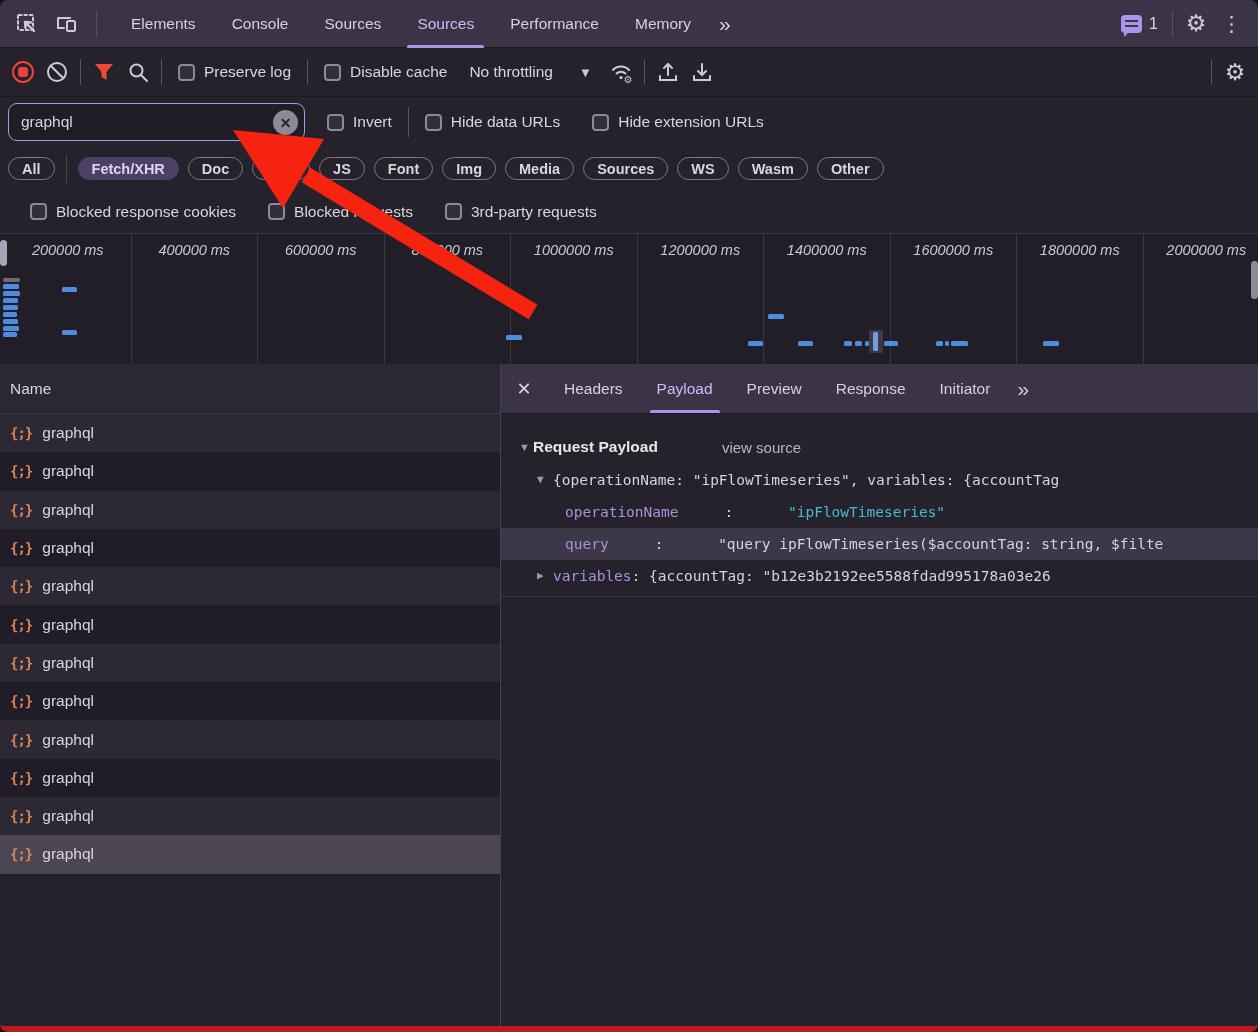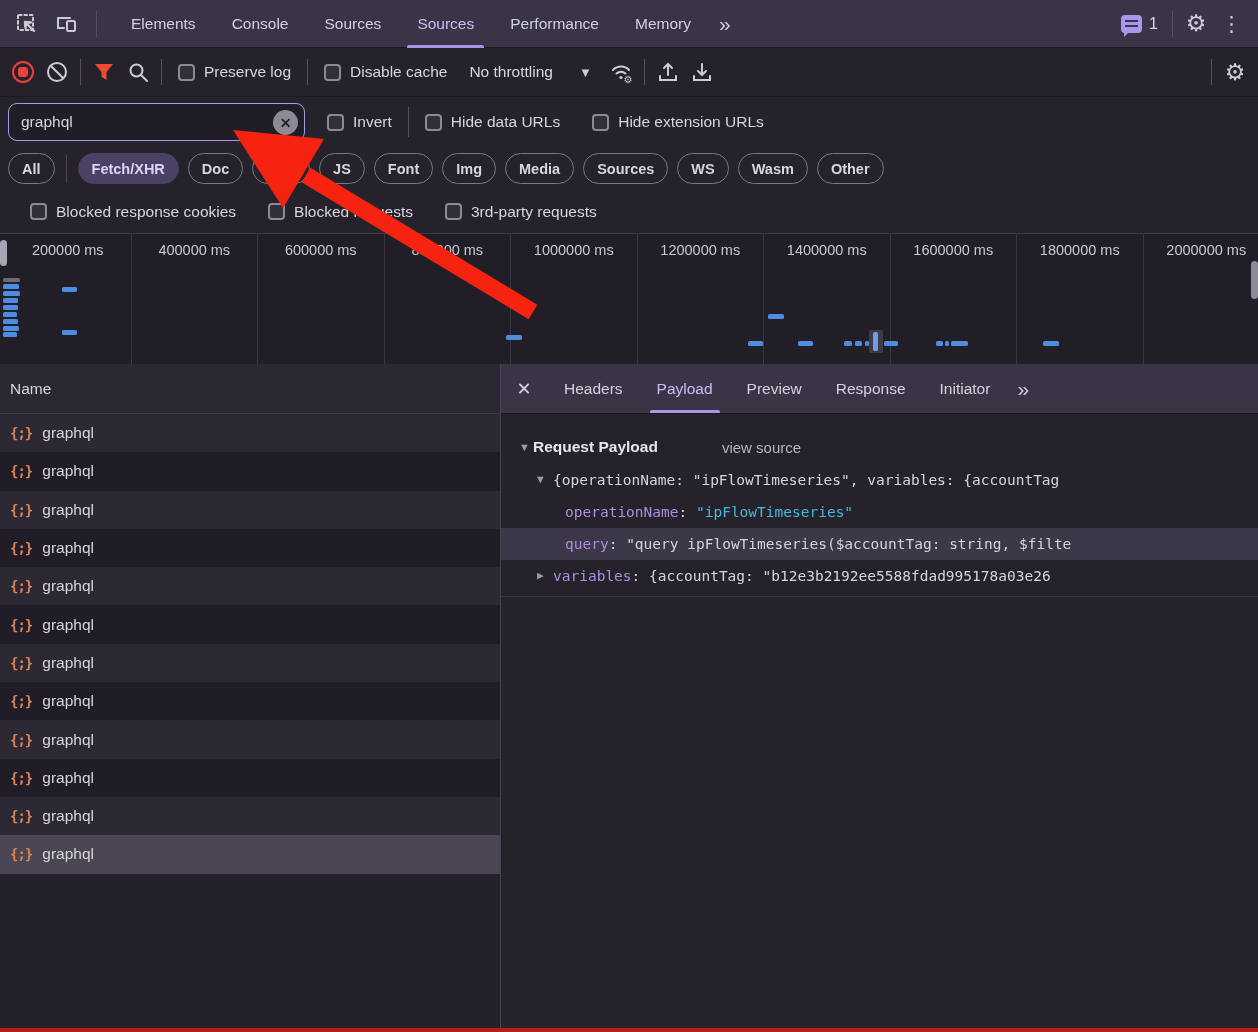--- a/index.html
+++ b/index.html
@@ -1,20 +1,20 @@
 <!DOCTYPE html>
 <html><head>
 <meta charset="utf-8">
 <style>
   * { margin:0; padding:0; box-sizing:border-box; }
   html,body { background:#151218; }
   #app {
     position:relative; width:1258px; height:1032px; overflow:hidden;
     background:#26222c; font-family:"Liberation Sans", sans-serif;
-    color:#d9d5de; border-bottom:4px solid #b91c1c;
+    color:#d9d5de; border-bottom:6px solid #b91c1c;border-radius:8px;
   }
   .row-abs { position:absolute; left:0; right:0; }
 
   
   #tabbar { top:0; height:48px; background:#3b3447; display:flex; align-items:center; border-bottom:1px solid #1b1820; }
   .tb-icons { display:flex; align-items:center; gap:6px; padding:0 10px; }
   .icon-btn { width:34px; height:34px; display:flex; align-items:center; justify-content:center; border-radius:6px; }
   .vdiv { width:1px; height:26px; background:#57515f; margin:0 6px; }
   #top-tabs { display:flex; height:48px; align-items:stretch; }
   .tab { padding:0 18px; display:flex; align-items:center; font-size:15.5px; color:#d6d2dc; position:relative; cursor:default; }
@@ -40,30 +40,30 @@
   #nettoolbar .spacer { flex:1; }
 
   
   #filterrow { top:97px; height:50px; display:flex; align-items:center; background:#26222c; padding-left:8px; }
   #filter-input { position:relative; width:297px; height:38px; border:1.5px solid #a99ae8; border-radius:9px; background:#211d26; display:flex; align-items:center; padding:0 38px 0 12px; font-size:15.5px; color:#d9d5de; }
   .clear-x { position:absolute; right:6px; top:6px; width:25px; height:25px; border-radius:50%; background:#8d8a95; color:#26222c; display:flex; align-items:center; justify-content:center; font-size:14px; font-weight:bold; }
   #filterrow .vdiv { height:30px; }
 
   
   #chiprow { top:147px; height:43px; display:flex; align-items:center; gap:9px; background:#26222c; padding-left:8px; }
-  .chip { height:31px; padding:0 13px; display:flex; align-items:center; border:1.5px solid #7c7784; border-radius:16px; font-size:14.5px; font-weight:600; color:#d9d5de; }
+  .chip { height:23px; padding:0 13px; display:flex; align-items:center; border:1.5px solid #7c7784; border-radius:16px; font-size:14.5px; font-weight:600; color:#d9d5de; }
   .chip.sel { background:#4a4164; border-color:#4a4164; color:#ded2fb; }
   .chip-div { width:1px; height:28px; background:#4a4550; margin:0 2px; }
 
   
   #optrow { top:190px; height:43px; display:flex; align-items:center; background:#26222c; padding-left:8px;margin-left:12px; }
   #optrow .toolbar-cb { padding-right:22px; }
 
   
-  #timeline { top:233px; height:147px; background:#211e27; border-top:1px solid #3e3946; border-bottom:1px solid #413c49; overflow:hidden; }
+  #timeline { top:233px; height:147px; background:#211e27; border-top:1px solid #3e3946; border-bottom:1px solid #413c49; overflow:hidden;font-style:italic; }
   #ruler { position:absolute; left:5px; top:0; bottom:0; display:flex; }
   .t-col { width:126.5px; flex:0 0 auto; border-right:1px solid #3b363f; padding-top:8px; text-align:center; font-size:14.5px; font-weight:500; color:#ccc8d3; white-space:nowrap; }
   #bars { position:absolute; inset:0; }
   .bar { position:absolute; border-radius:1.5px; }
   .scroll-pill { position:absolute; background:#a9a3b5; border-radius:4px; }
 
   
   #main { top:364px; bottom:0; display:flex; }
   #left-panel { width:501px; flex:0 0 auto; background:#25212b; border-right:1px solid #47424e; display:flex; flex-direction:column; }
   #name-header { height:50px; background:#2b2733; border-bottom:1px solid #3e3946; display:flex; align-items:center; padding-left:10px; font-size:15.5px; color:#d9d5de; }
@@ -82,21 +82,21 @@
   .dtab.active::after { content:""; position:absolute; left:10px; right:10px; bottom:0; height:3px; background:#a995e9; border-radius:2px 2px 0 0; }
   #payload { padding-top:16px; overflow:hidden; }
   #payload-head { display:flex; align-items:center; height:34px; padding-left:18px; }
   .tri { color:#9d99a5; font-size:11px; width:16px; flex:0 0 auto; }
   .sec-title { font-size:15.5px; font-weight:bold; color:#e8e5ec; }
   .view-src { margin-left:64px; font-size:15px; color:#b9b5c0; }
   .p-row { height:32px; line-height:32px; white-space:nowrap; font-family:"DejaVu Sans Mono", monospace; font-size:14.5px; color:#d7d3dc; display:flex; align-items:center; }
   .p-row .tri { padding-left:0; }
   .p-row.sel { background:#3d3847; }
   .indent1 { padding-left:36px; }
-  .indent2 { padding-left:64px; }
+  .indent2 { padding-left:64px;gap:46px; }
   .k { color:#ae8fdc; }
   .v-str { color:#45b9d6; }
   .v-plain { color:#d7d3dc; }
   #payload-rows { border-bottom:1px solid #3a3540; padding-bottom:4px; }
 
   
   svg.ic { stroke:#cfcbd6; fill:none; stroke-width:2; stroke-linecap:round; }
 
   
   #arrow-overlay { position:absolute; inset:0; pointer-events:none; z-index:50; }

